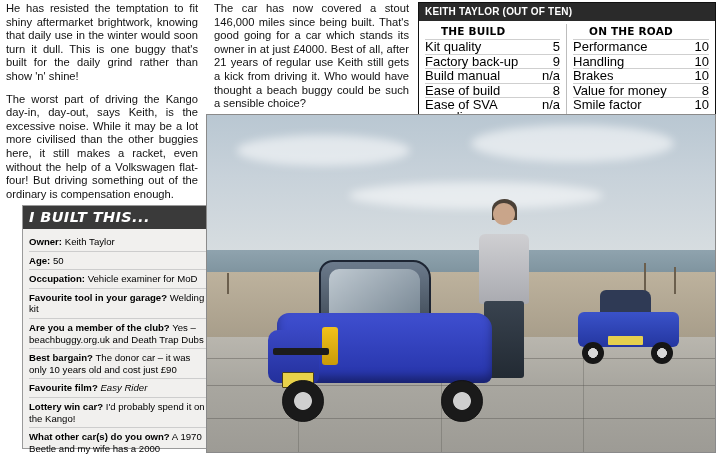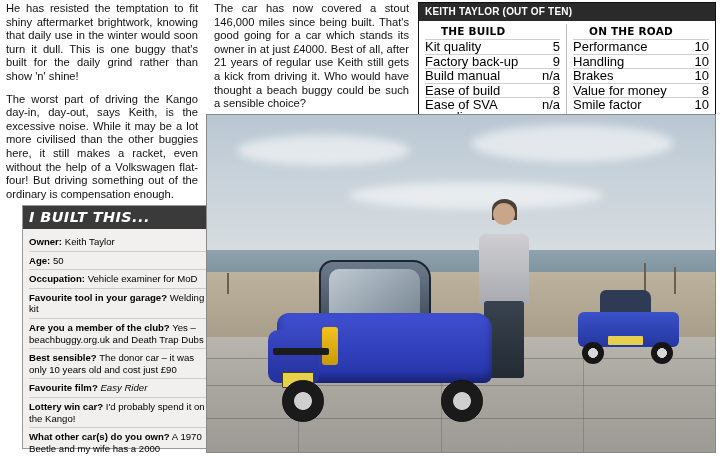--- a/index.html
+++ b/index.html
@@ -298,21 +298,21 @@
       <div class="qa">
         <b>Occupation:</b><span> Vehicle examiner for MoD</span>
       </div>
       <div class="qa">
         <b>Favourite tool in your garage?</b><span> Welding kit</span>
       </div>
       <div class="qa">
         <b>Are you a member of the club?</b><span> Yes – beachbuggy.org.uk and Death Trap Dubs</span>
       </div>
       <div class="qa">
-        <b>Best sensible?</b><span> The donor car – it was only 10 years old and cost just £90</span>
+        <b>Best bargain?</b><span> The donor car – it was only 10 years old and cost just £90</span>
       </div>
       <div class="qa">
         <b>Favourite film?</b><i> Easy Rider</i>
       </div>
       <div class="qa">
         <b>Lottery win car?</b><span> I'd probably spend it on the Kango!</span>
       </div>
       <div class="qa">
         <b>What other car(s) do you own?</b><span> A 1970 Beetle and my wife has a 2000 Volkswagen Passat estate</span>
       </div>

